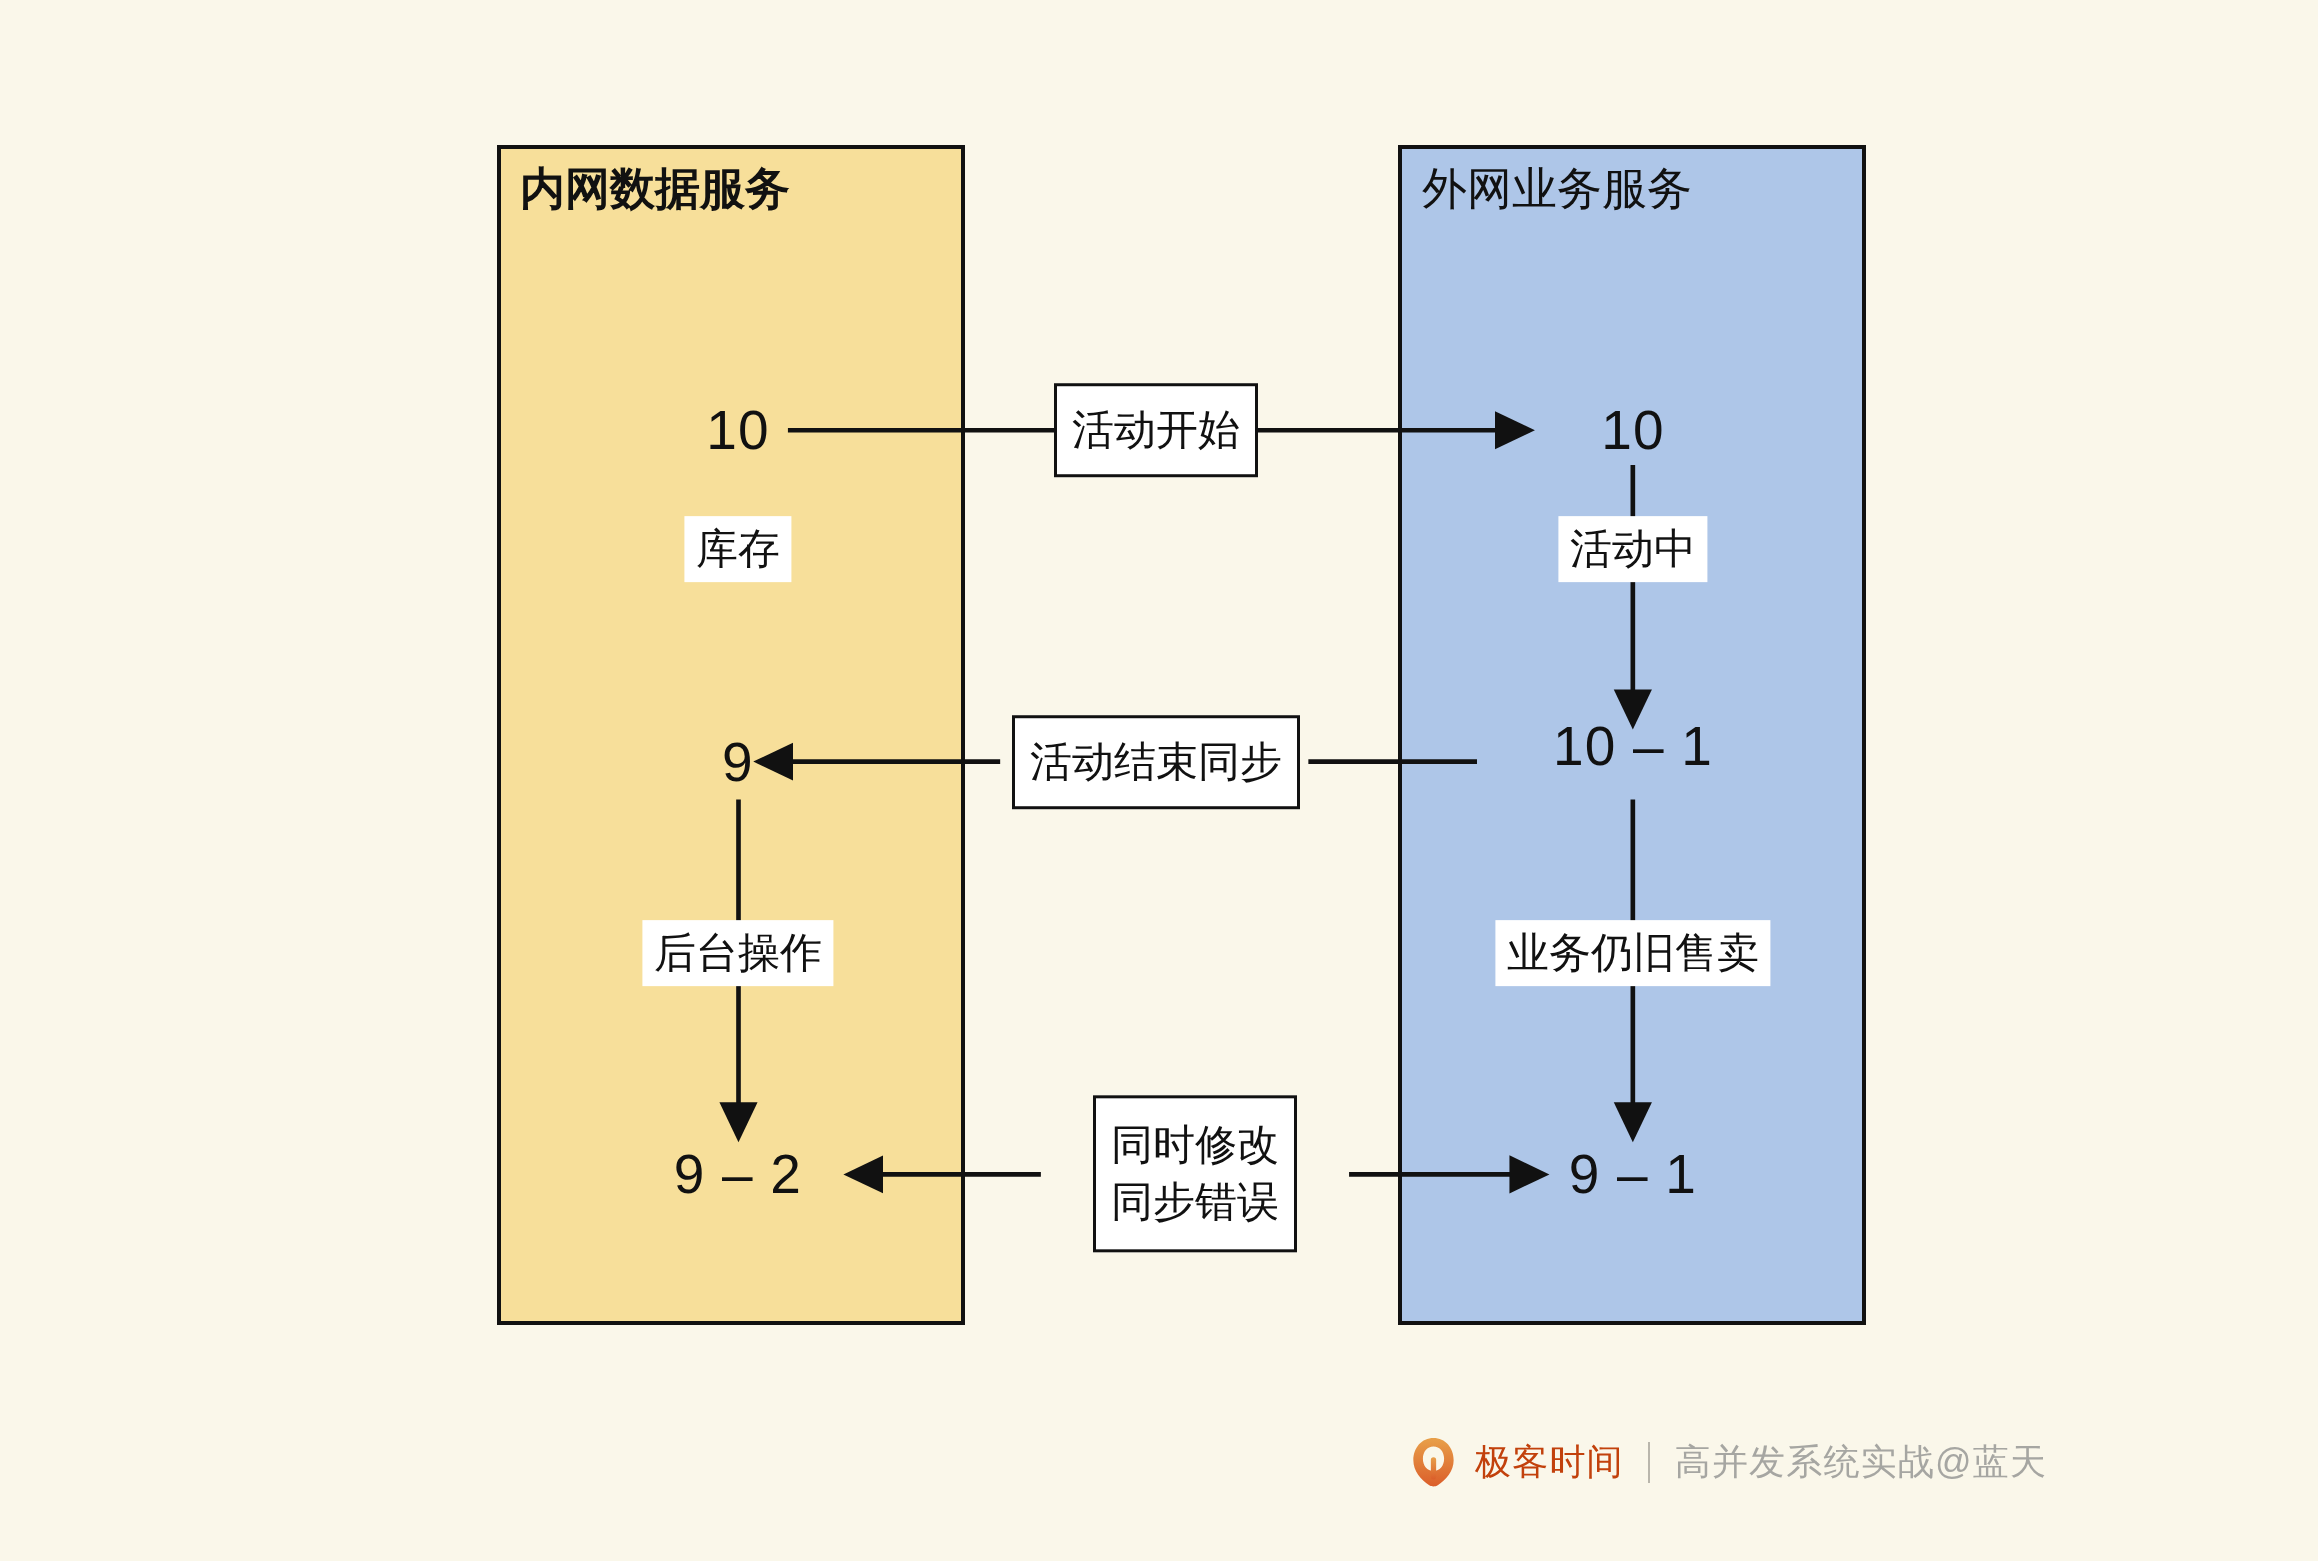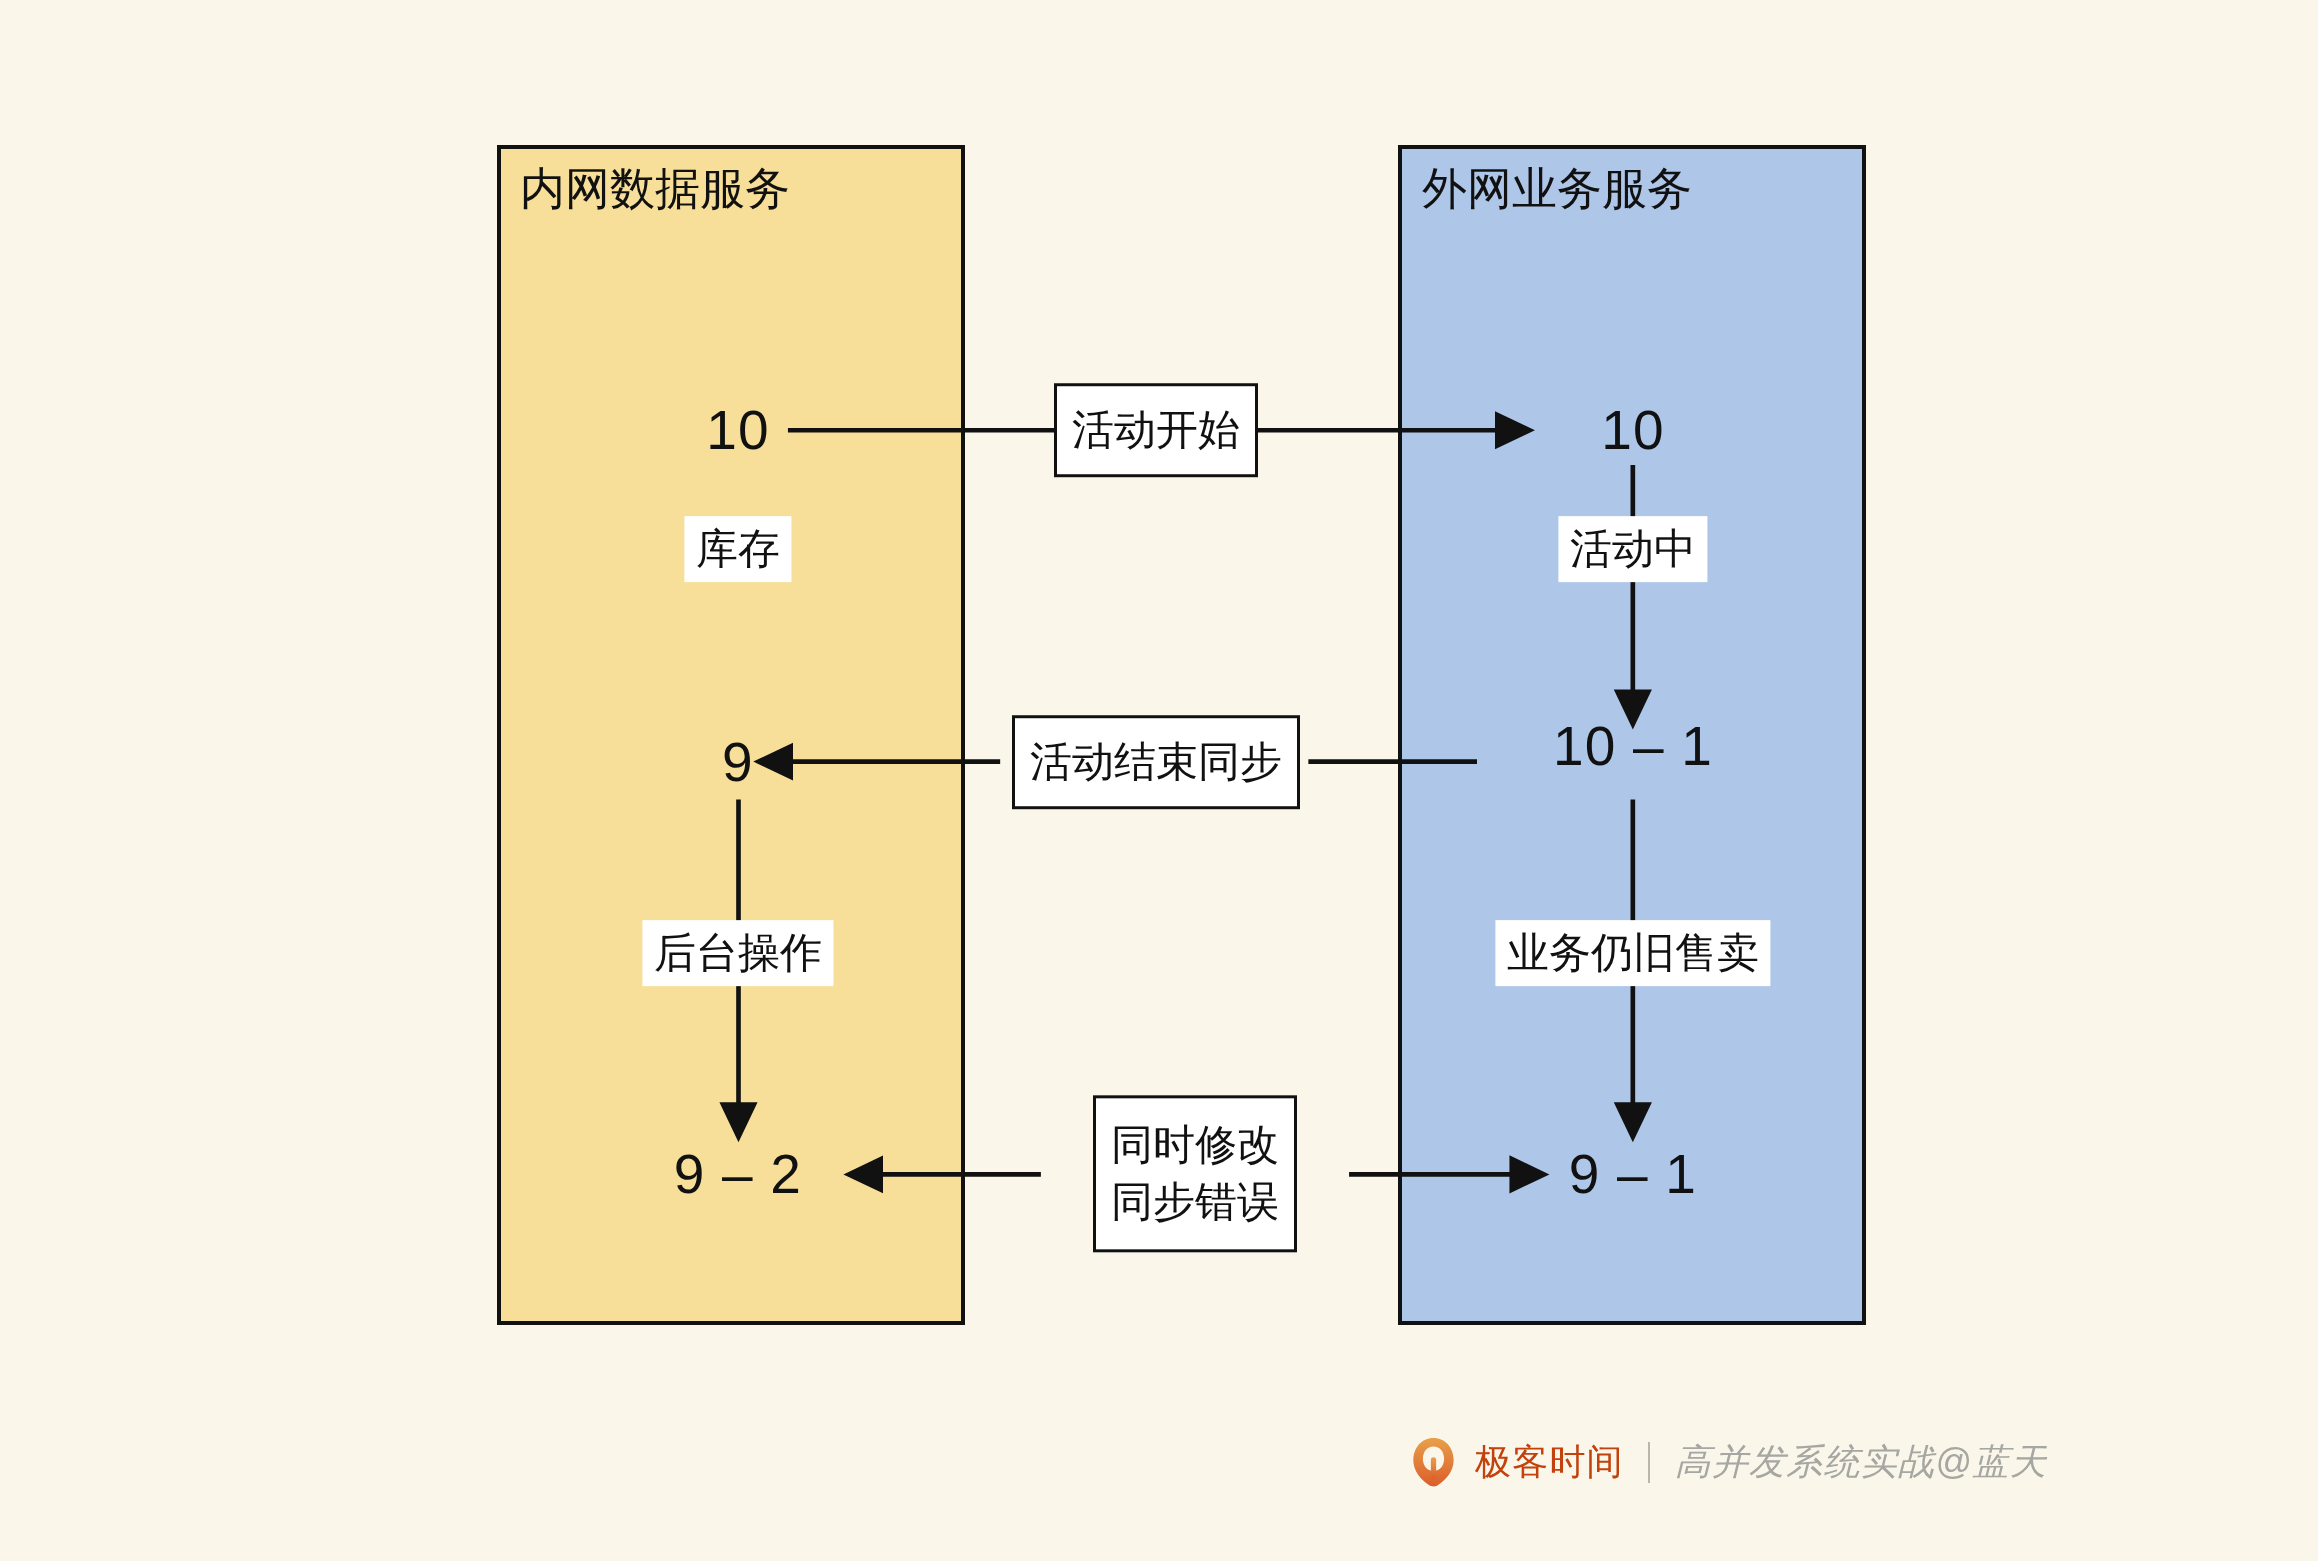--- a/index.html
+++ b/index.html
@@ -13,21 +13,21 @@
   #stage{position:absolute;left:0;top:0;width:2319px;height:1561px;}
   svg.layer{position:absolute;left:0;top:0;width:2319px;height:1561px;overflow:visible;}
 
   
   .lane{position:absolute;box-sizing:border-box;border:4.1px solid #111111;}
   .lane-inner{position:absolute;left:497px;top:145px;width:468px;height:1180px;background:#F7DF9A;}
   .lane-outer{position:absolute;left:1398px;top:145px;width:468px;height:1180px;background:#AEC6E8;}
   .lane-title{
     position:absolute;font-size:45px;color:#111;line-height:1;white-space:nowrap;
   }
-  .lane-title-inner{left:520px;top:166px;}
+  .lane-title-inner{left:520px;top:166px;font-weight:bold;}
   .lane-title-outer{left:1422px;top:166px;}
 
   
   .node{
     position:absolute;font-size:55px;color:#111;line-height:1;white-space:nowrap;
     transform:translate(-50%,-50%);letter-spacing:1.2px;
   }
 
   
   .lbl{
@@ -39,21 +39,21 @@
   .lbl.two-line{white-space:normal;line-height:1.35;}
 
   
   .footer{
     position:absolute;left:1407px;top:1436px;
     display:flex;align-items:center;gap:15px;
   }
   .brand-mark{width:53px;height:53px;flex:0 0 auto;}
   .brand-name{font-size:36px;color:#c2410c;letter-spacing:1.2px;white-space:nowrap;}
   .sep{width:2.3px;height:41px;background:#B9B6AC;margin:0 9.3px;}
-  .tagline{font-size:36px;color:#A6A6A2;letter-spacing:1.2px;white-space:nowrap;font-style:italic;}
+  .tagline{font-size:36px;color:#A6A6A2;letter-spacing:1.2px;white-space:nowrap;}
 </style>
 </head>
 <body>
 
 <div id="stage">
 
   <div class="lane lane-inner"></div>
   <div class="lane lane-outer"></div>
 
   <div class="lane-title lane-title-inner">内网数据服务</div>

